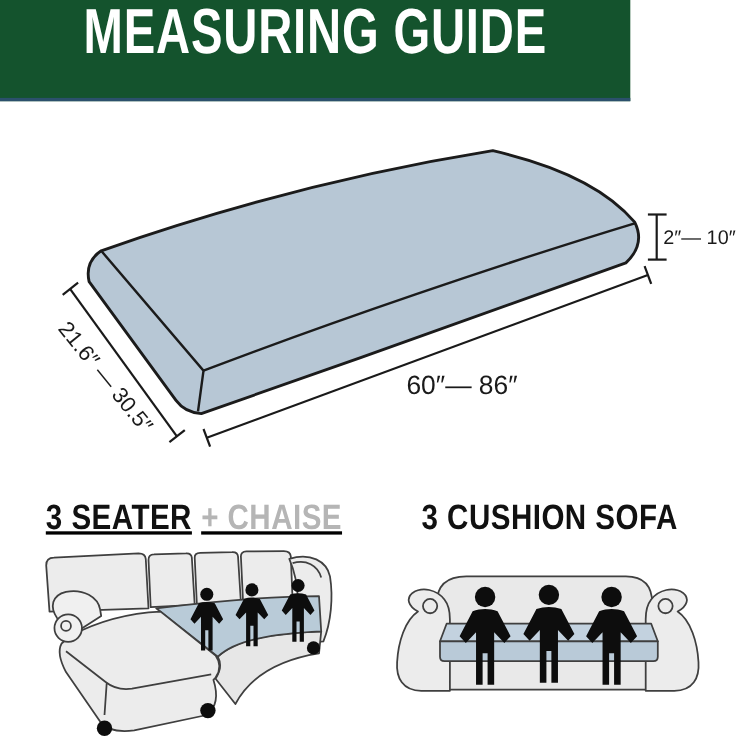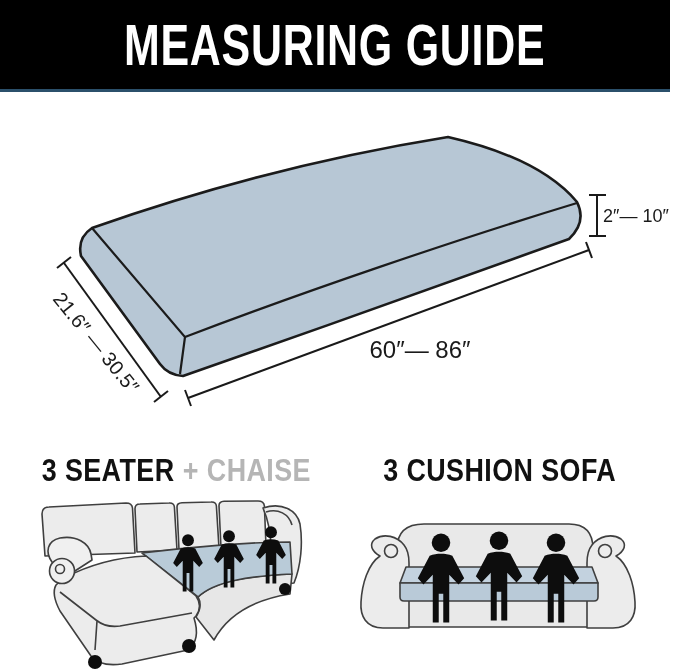--- a/index.html
+++ b/index.html
@@ -3,39 +3,39 @@
 <meta charset="utf-8">
 <style>
   html,body{margin:0;padding:0;}
   body{
     width:679px;height:671px;position:relative;overflow:hidden;
     background:#ffffff;
     font-family:"Liberation Sans", sans-serif;
   }
   
   .banner{
-    position:absolute;left:0;top:0;width:670px;height:89px;
-    background:#000000;border-bottom:3px solid #2b506b;
-    display:flex;align-items:center;justify-content:center;
+    position:absolute;left:0;top:0;width:573px;height:89px;
+    background:#14532d;border-bottom:3px solid #2b506b;
+    display:flex;align-items:flex-start;justify-content:center;
   }
   .banner-title{
     color:#ffffff;font-weight:700;font-size:58px;line-height:1;
     letter-spacing:1px;white-space:nowrap;
     transform:scaleX(0.74);transform-origin:center;
   }
   
   .diagram{position:absolute;left:0;top:0;width:679px;height:671px;}
   
   .sec-title{
     position:absolute;top:450px;height:40px;
     display:flex;align-items:center;justify-content:center;
     font-weight:700;font-size:32px;line-height:1;white-space:nowrap;
   }
   .sec-title .inner{transform:scaleX(0.84);transform-origin:center;letter-spacing:0.5px;}
-  .sec-title-left{left:18px;width:316px;}
+  .sec-title-left{left:18px;width:316px;text-decoration:underline;}
   .sec-title-right{left:352px;width:296px;text-align:center;}
   .t-black{color:#111111;}
   .t-gray{color:#b5b5b5;}
   .gap{display:inline-block;width:10px;}
 </style>
 </head>
 <body>
 
 <svg class="diagram" viewBox="0 0 679 671" aria-hidden="true">
   <defs>

